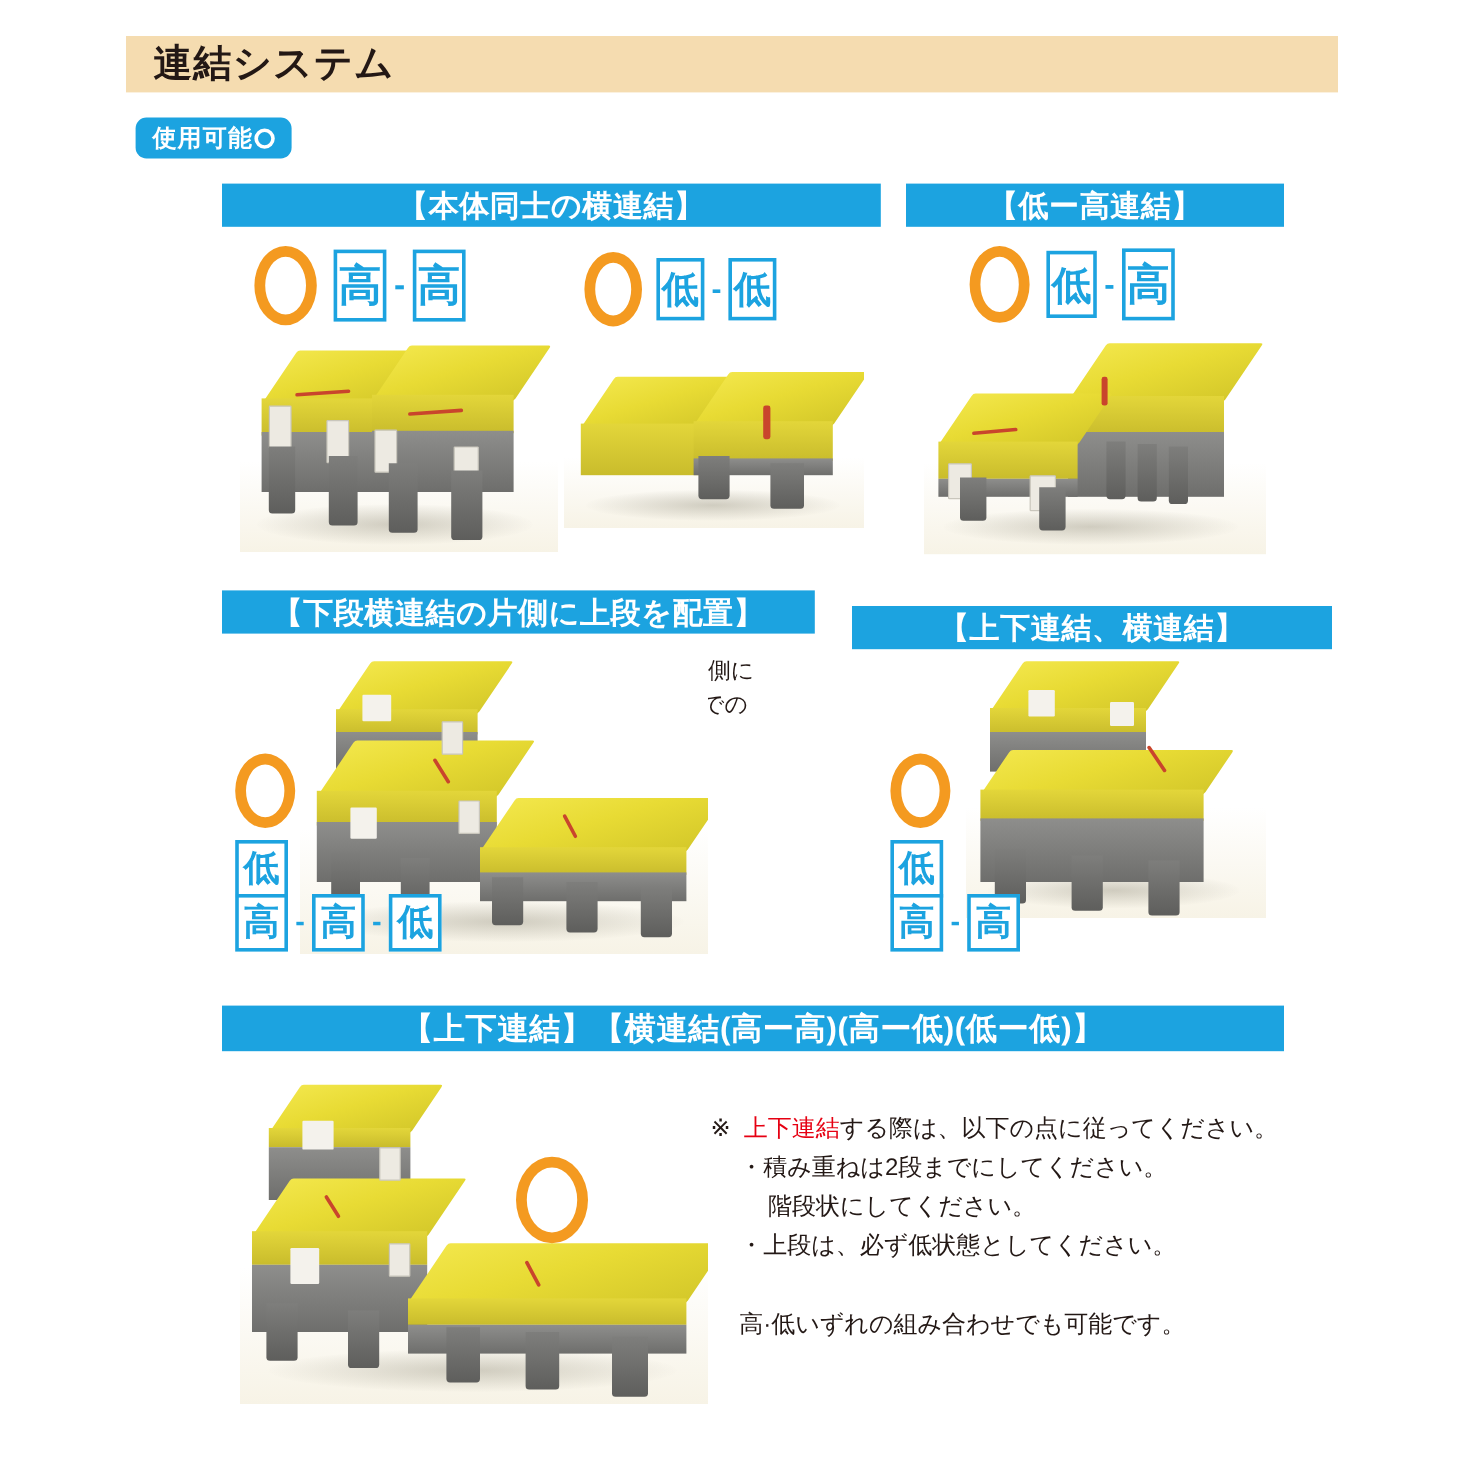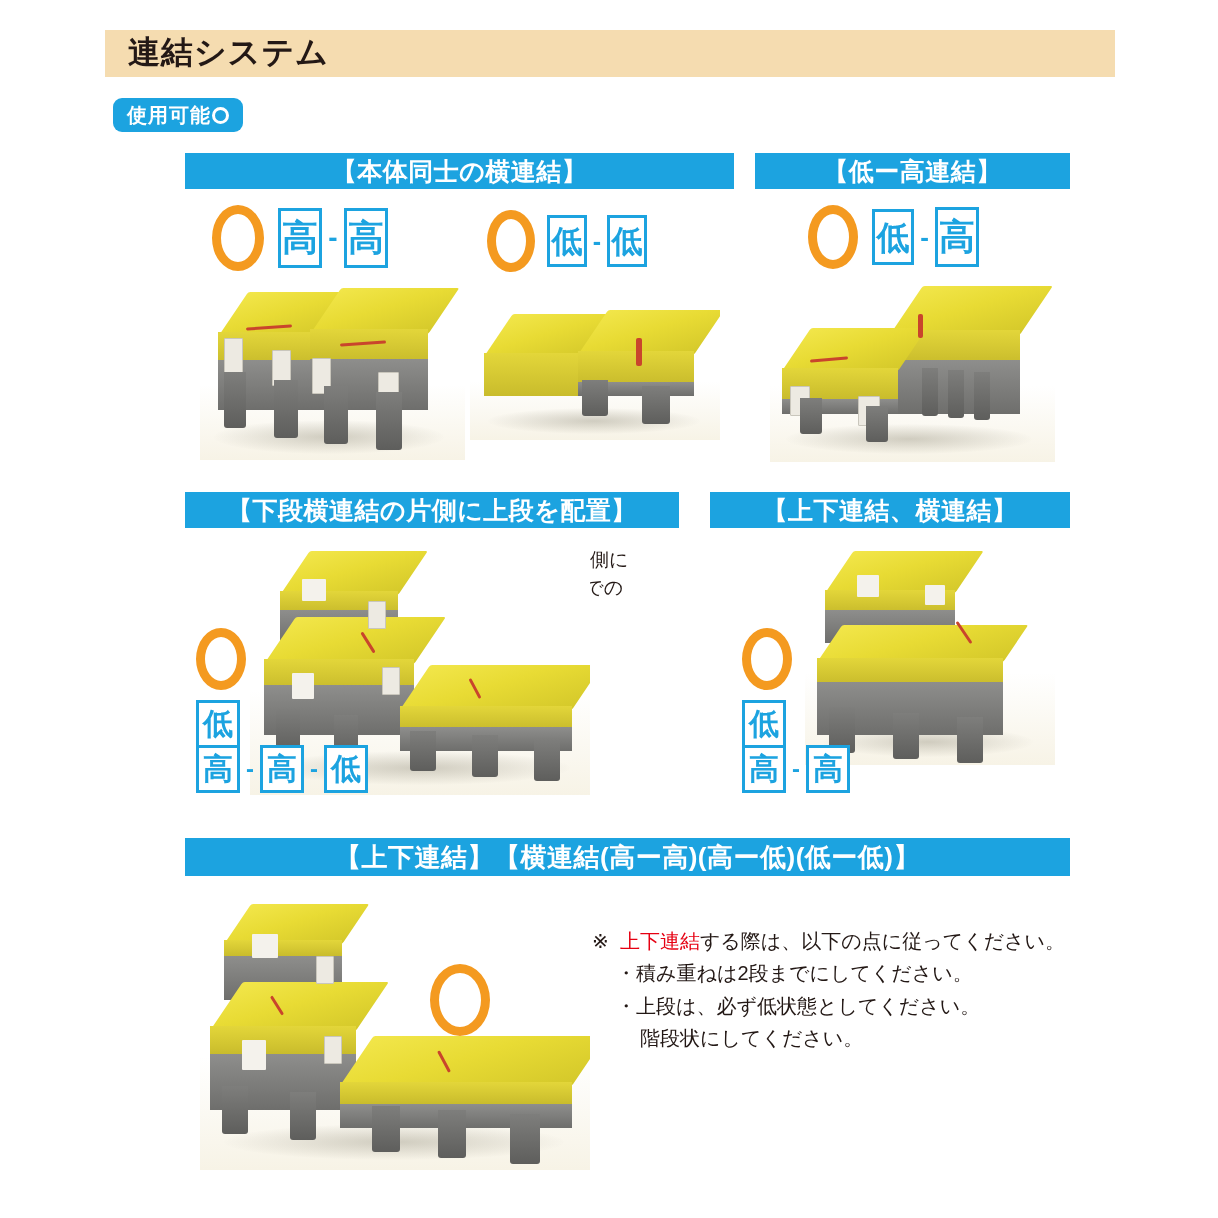--- a/index.html
+++ b/index.html
@@ -74,21 +74,21 @@
     justify-content: center;
     color: #ffffff;
     font-size: 25px;
     font-weight: bold;
     letter-spacing: 0.5px;
     white-space: nowrap;
   }
   .sec-bar.s1 { left: 185px; top: 153px; width: 549px; height: 36px; }
   .sec-bar.s2 { left: 755px; top: 153px; width: 315px; height: 36px; }
   .sec-bar.s3 { left: 185px; top: 492px; width: 494px; height: 36px; }
-  .sec-bar.s4 { left: 710px; top: 492px; width: 360px; height: 36px; }
+  .sec-bar.s4 { left: 710px; top: 505px; width: 400px; height: 36px; }
   .sec-bar.s5 { left: 185px; top: 838px; width: 885px; height: 38px; }
   .sec-bar.s5 { font-size: 26px; }
 
   
   .ring {
     border: 9px solid #F49A20;
     border-radius: 50%;
     box-sizing: border-box;
     background: transparent;
   }
@@ -441,18 +441,19 @@
 </div>
 
 <div class="ring" style="position:absolute; left:430px; top:964px; width:60px; height:72px;"></div>
 
 <div class="instr-block" style="left:592px; top:925px; width:470px;">
   <div class="instr-line">
     <span>※</span>
     <span>&nbsp;</span><span class="hl-red">上下連結</span><span>する際は、以下の点に従ってください。</span>
   </div>
   <div class="instr-line instr-indent">・積み重ねは2段までにしてください。</div>
+  <div class="instr-line instr-indent2">階段状にしてください。</div>
   <div class="instr-line instr-indent">・上段は、必ず低状態としてください。</div>
-  <div class="instr-line instr-indent2">階段状にしてください。</div>
 </div>
 
 <div class="instr-block" style="left:592px; top:1088px; width:470px;">
+  <div class="instr-line instr-indent">高·低いずれの組み合わせでも可能です。</div>
 </div>
 
 </body></html>

